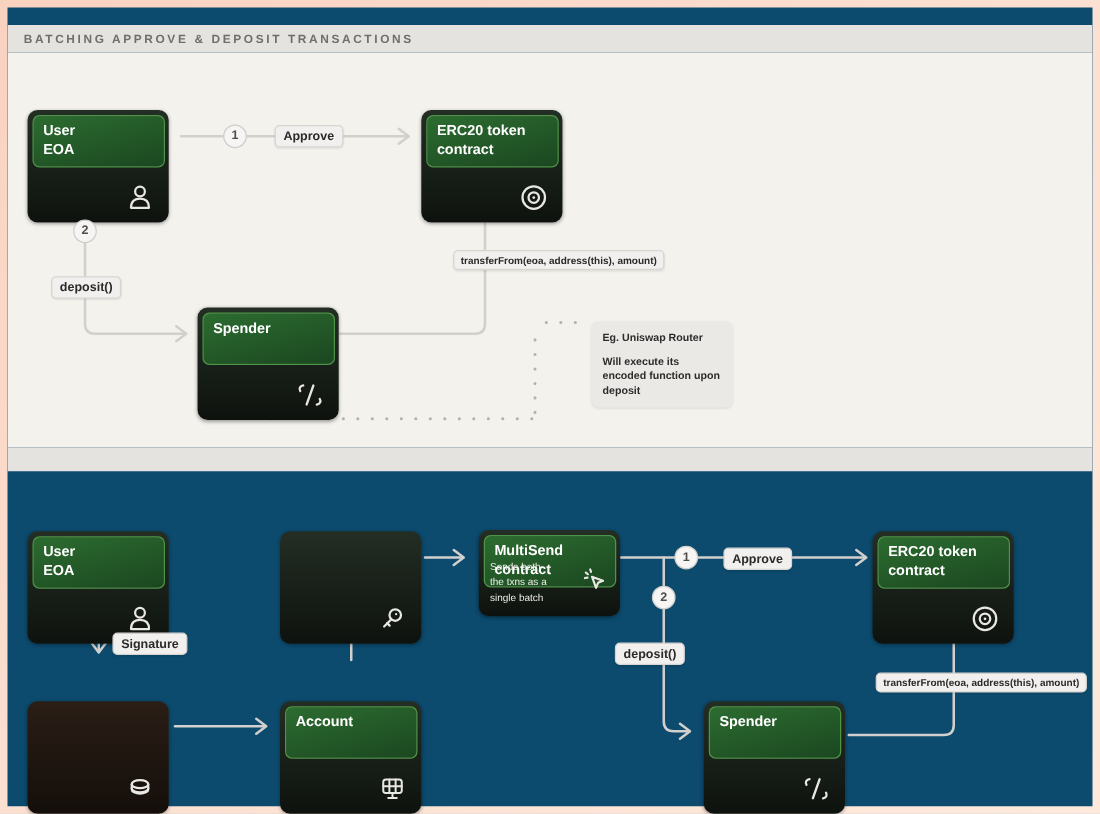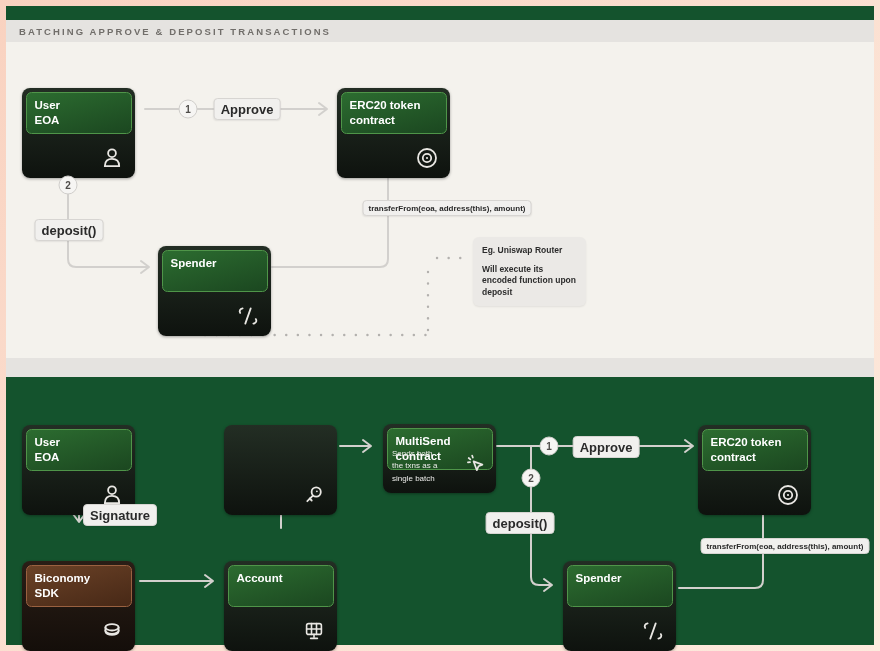--- a/index.html
+++ b/index.html
@@ -2,21 +2,21 @@
 <html><head>
 <meta charset="utf-8">
 <style>
   html,body{margin:0;padding:0;}
   body{
     width:880px;height:651px;position:relative;overflow:hidden;
     background:linear-gradient(140deg,#f9d2c0 0%,#fbdfd0 45%,#fdeadd 100%);
     font-family:"Liberation Sans","DejaVu Sans",sans-serif;
   }
   .card{position:absolute;left:6px;top:6px;width:868px;height:639px;
-    background:#14532d;border-radius:0;overflow:hidden;z-index:1;}
+    background:#0c4a6e;border-radius:0;overflow:hidden;z-index:1;}
   .section-top{position:absolute;left:0;top:36px;width:100%;height:316px;background:#f4f2ed;}
   .band{position:absolute;left:0;width:100%;background:#e5e3e0;}
   .band-header{top:14px;height:22px;display:flex;align-items:center;padding-left:13px;box-sizing:border-box;}
   .band-divider{top:352px;height:19px;}
   .band-title{font-size:9.5px;font-weight:700;letter-spacing:2.1px;color:#716e6a;}
 
   svg.wires{position:absolute;left:0;top:0;width:880px;height:651px;z-index:2;pointer-events:none;}
   .wire{stroke:#d2d0cd;stroke-width:2;fill:none;stroke-linecap:round;stroke-linejoin:round;}
   .dots{stroke:#b3b1ae;stroke-width:2.4;fill:none;stroke-linecap:round;stroke-dasharray:0.1 11.5;}
 
@@ -32,29 +32,29 @@
     padding:5px 8px;white-space:pre-line;}
   .node-header.brown{border-color:#9a6140;background:linear-gradient(165deg,#6b4227 0%,#472816 100%);}
   .node-icon{position:absolute;right:11px;bottom:8px;width:24px;height:24px;z-index:4;}
   .node-icon svg{width:100%;height:100%;display:block;stroke:#e9e7e3;stroke-width:1.8;fill:none;
     stroke-linecap:round;stroke-linejoin:round;}
   .node-icon.mid{bottom:18px;right:9px;width:23px;height:23px;}
   .node-sub{position:absolute;left:9px;bottom:8px;font-size:8px;font-weight:400;color:#edecea;
     line-height:1.55;white-space:pre-line;}
 
   .pill{position:absolute;transform:translate(-50%,-50%);background:#f1f0ee;border:1px solid #d7d5d2;
-    border-radius:4px;padding:2.5px 6px;font-size:13px;font-weight:700;color:#2a2a2a;
+    border-radius:4px;padding:2.5px 6px;font-size:10px;font-weight:700;color:#2a2a2a;
     white-space:nowrap;z-index:4;box-shadow:0 1px 1.5px rgba(0,0,0,.07);}
   .pill.small{font-size:8px;padding:2.5px 5px;}
 
   .step{position:absolute;transform:translate(-50%,-50%);width:19px;height:19px;border-radius:50%;
     background:#f6f5f3;border:1.5px solid #d0cecb;box-sizing:border-box;display:flex;align-items:center;
     justify-content:center;font-size:10px;font-weight:700;color:#4f4d4a;z-index:4;}
 
-  .note{position:absolute;left:473px;top:237px;width:113px;box-sizing:border-box;background:#ebe9e6;
+  .note{position:absolute;left:473px;top:257px;width:113px;box-sizing:border-box;background:#ebe9e6;
     border-radius:6px;padding:8px 9px;z-index:4;box-shadow:0 1px 2px rgba(0,0,0,.08);}
   .note-title{font-size:8.5px;font-weight:700;color:#2c2c2c;margin-bottom:9px;}
   .note-body{font-size:8.5px;font-weight:700;color:#2c2c2c;line-height:1.35;}
 </style>
 </head>
 <body>
 
 <div class="card">
   <div class="section-top"></div>
   <div class="band band-header">
@@ -181,22 +181,20 @@
   <span class="node-icon">
     <svg viewBox="0 0 24 24">
         <circle cx="12" cy="12" r="9"></circle>
         <circle cx="12" cy="12" r="4.2"></circle>
         <circle cx="12" cy="12" r="1.1" fill="#e9e7e3" stroke="none"></circle>
       </svg>
   </span>
 </div>
 
 <div class="node brown" style="left:22px;top:537px">
-  <div class="node-header brown">Biconomy
-SDK</div>
   <span class="node-icon">
     <svg viewBox="0 0 24 24">
         <ellipse cx="12" cy="8.3" rx="6.6" ry="3.2"></ellipse>
         <path d="M5.4,8.3 v4.2 c0,1.8 3,3.3 6.6,3.3 c3.6,0 6.6,-1.5 6.6,-3.3 v-4.2"></path>
         <path d="M5.4,11.6 c0,1.8 3,3.3 6.6,3.3 c3.6,0 6.6,-1.5 6.6,-3.3"></path>
       </svg>
   </span>
 </div>
 
 <div class="node" style="left:224px;top:537px">

